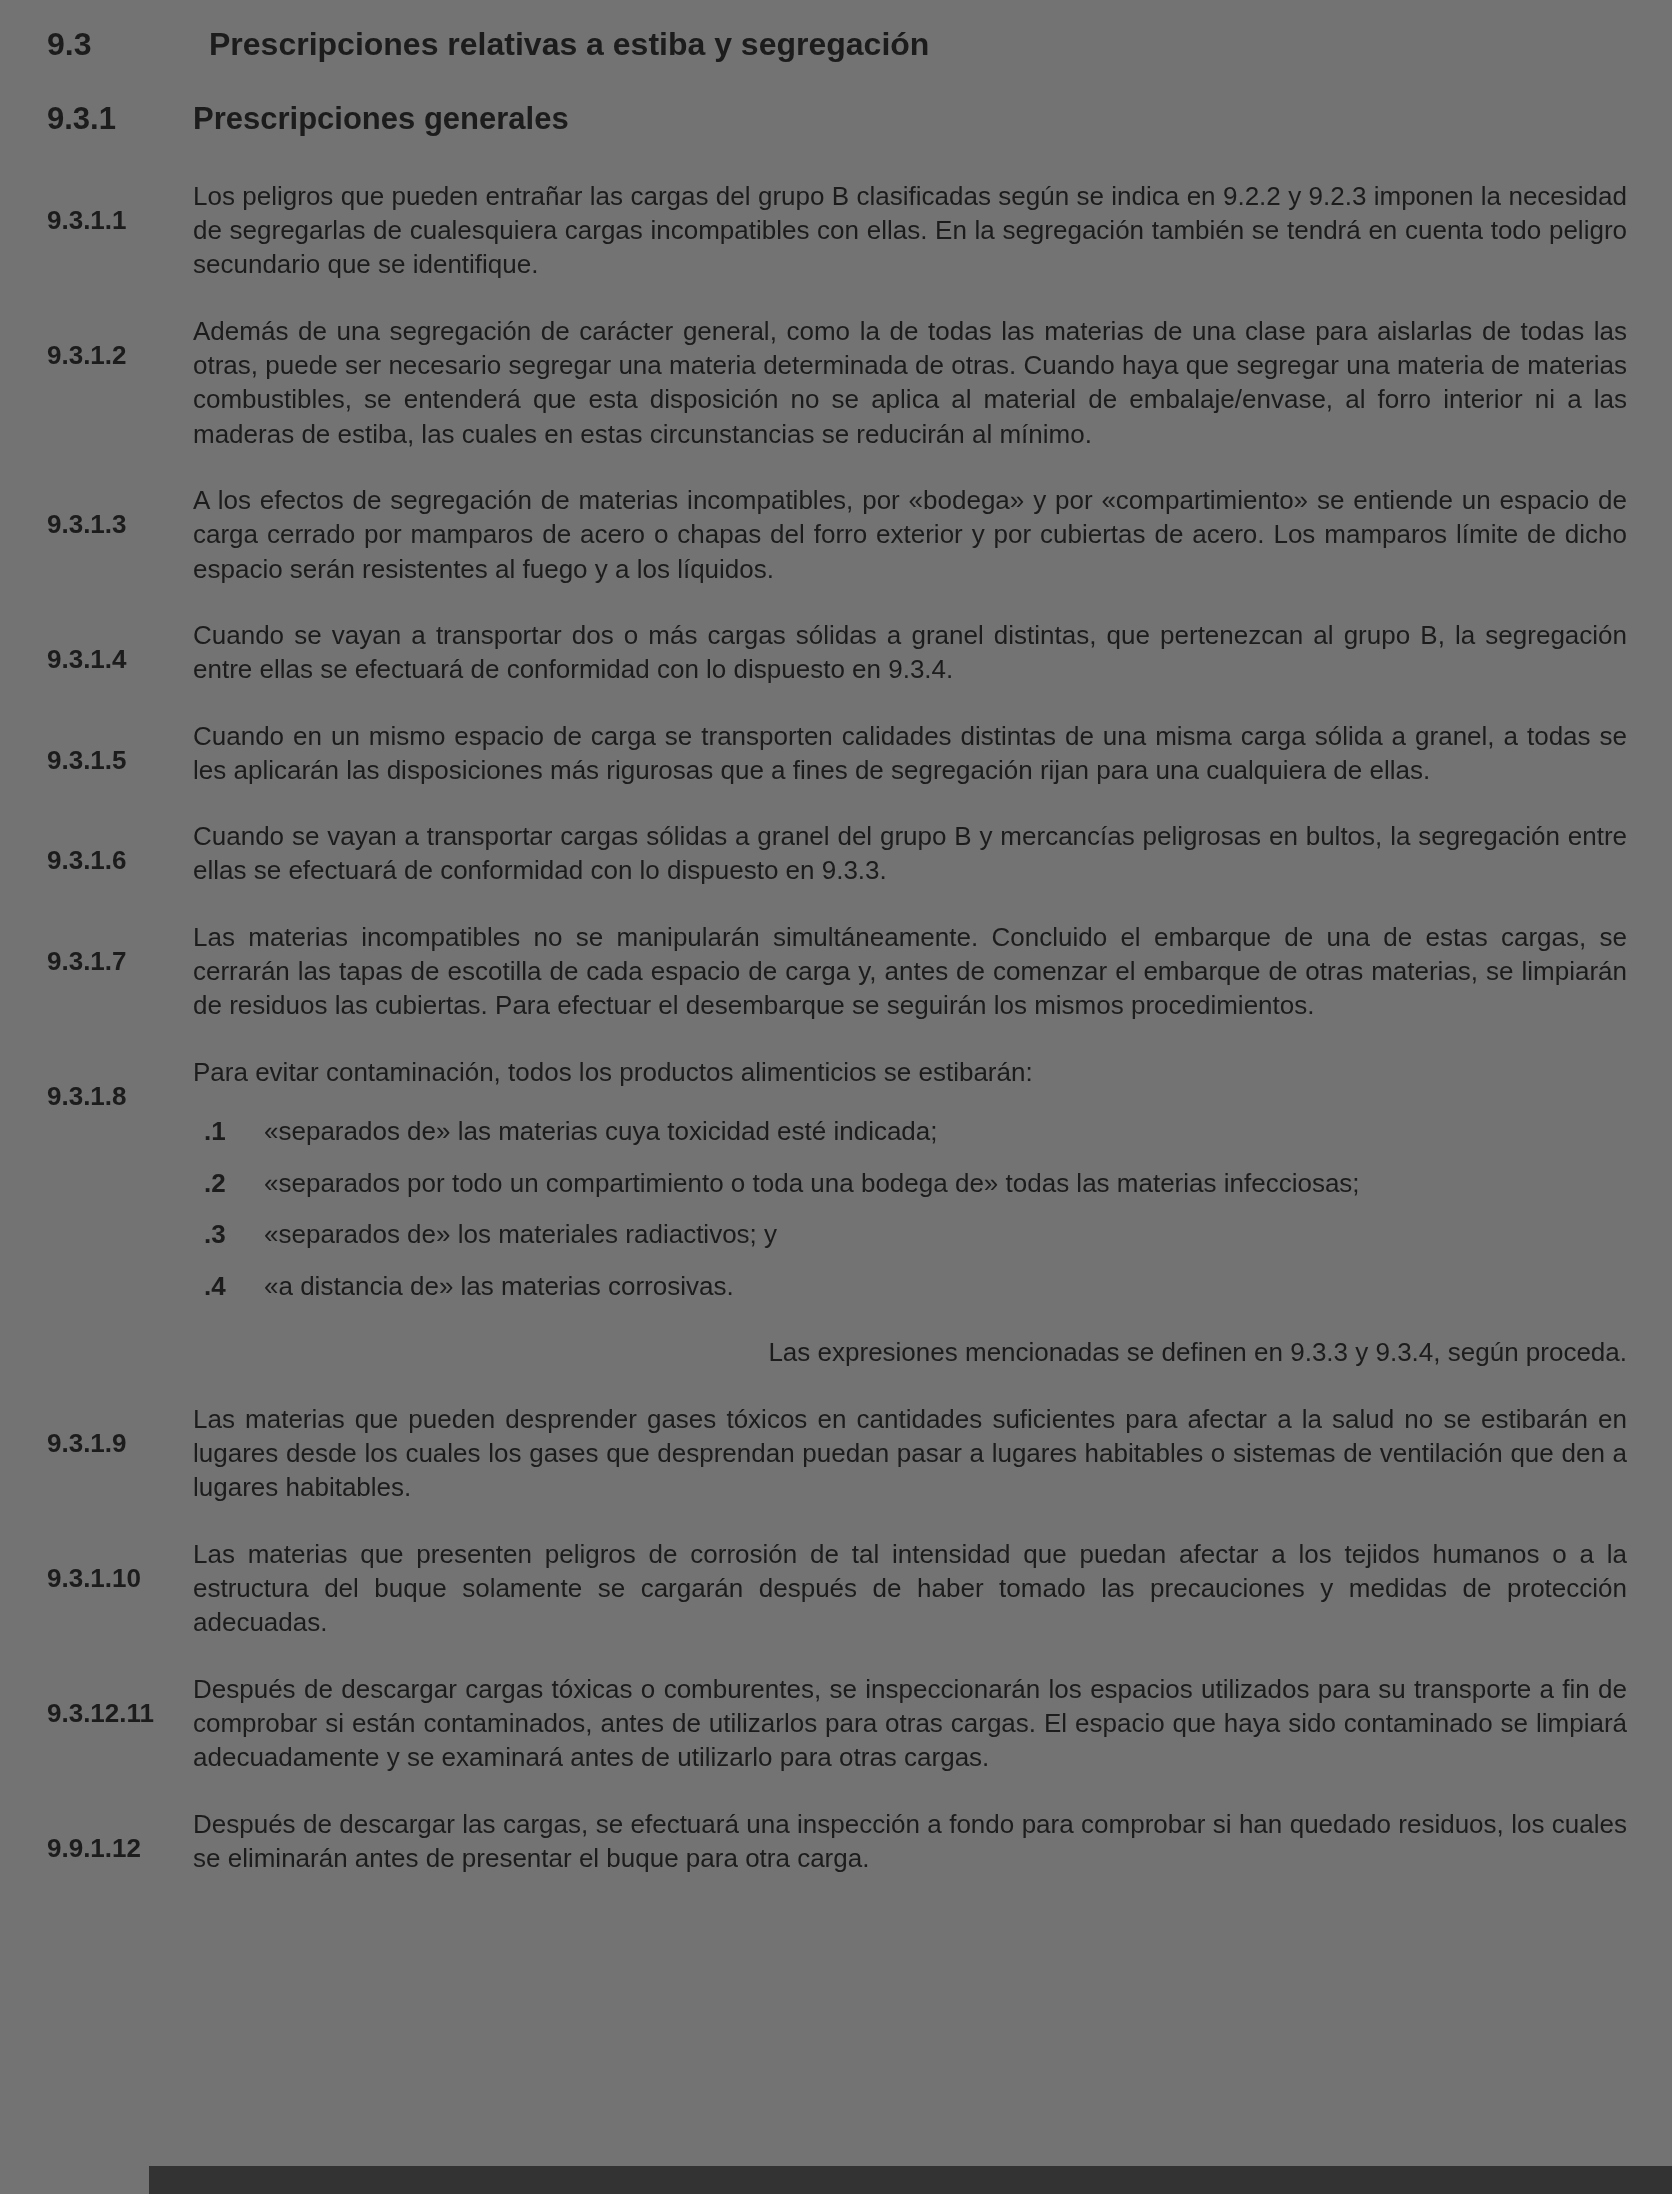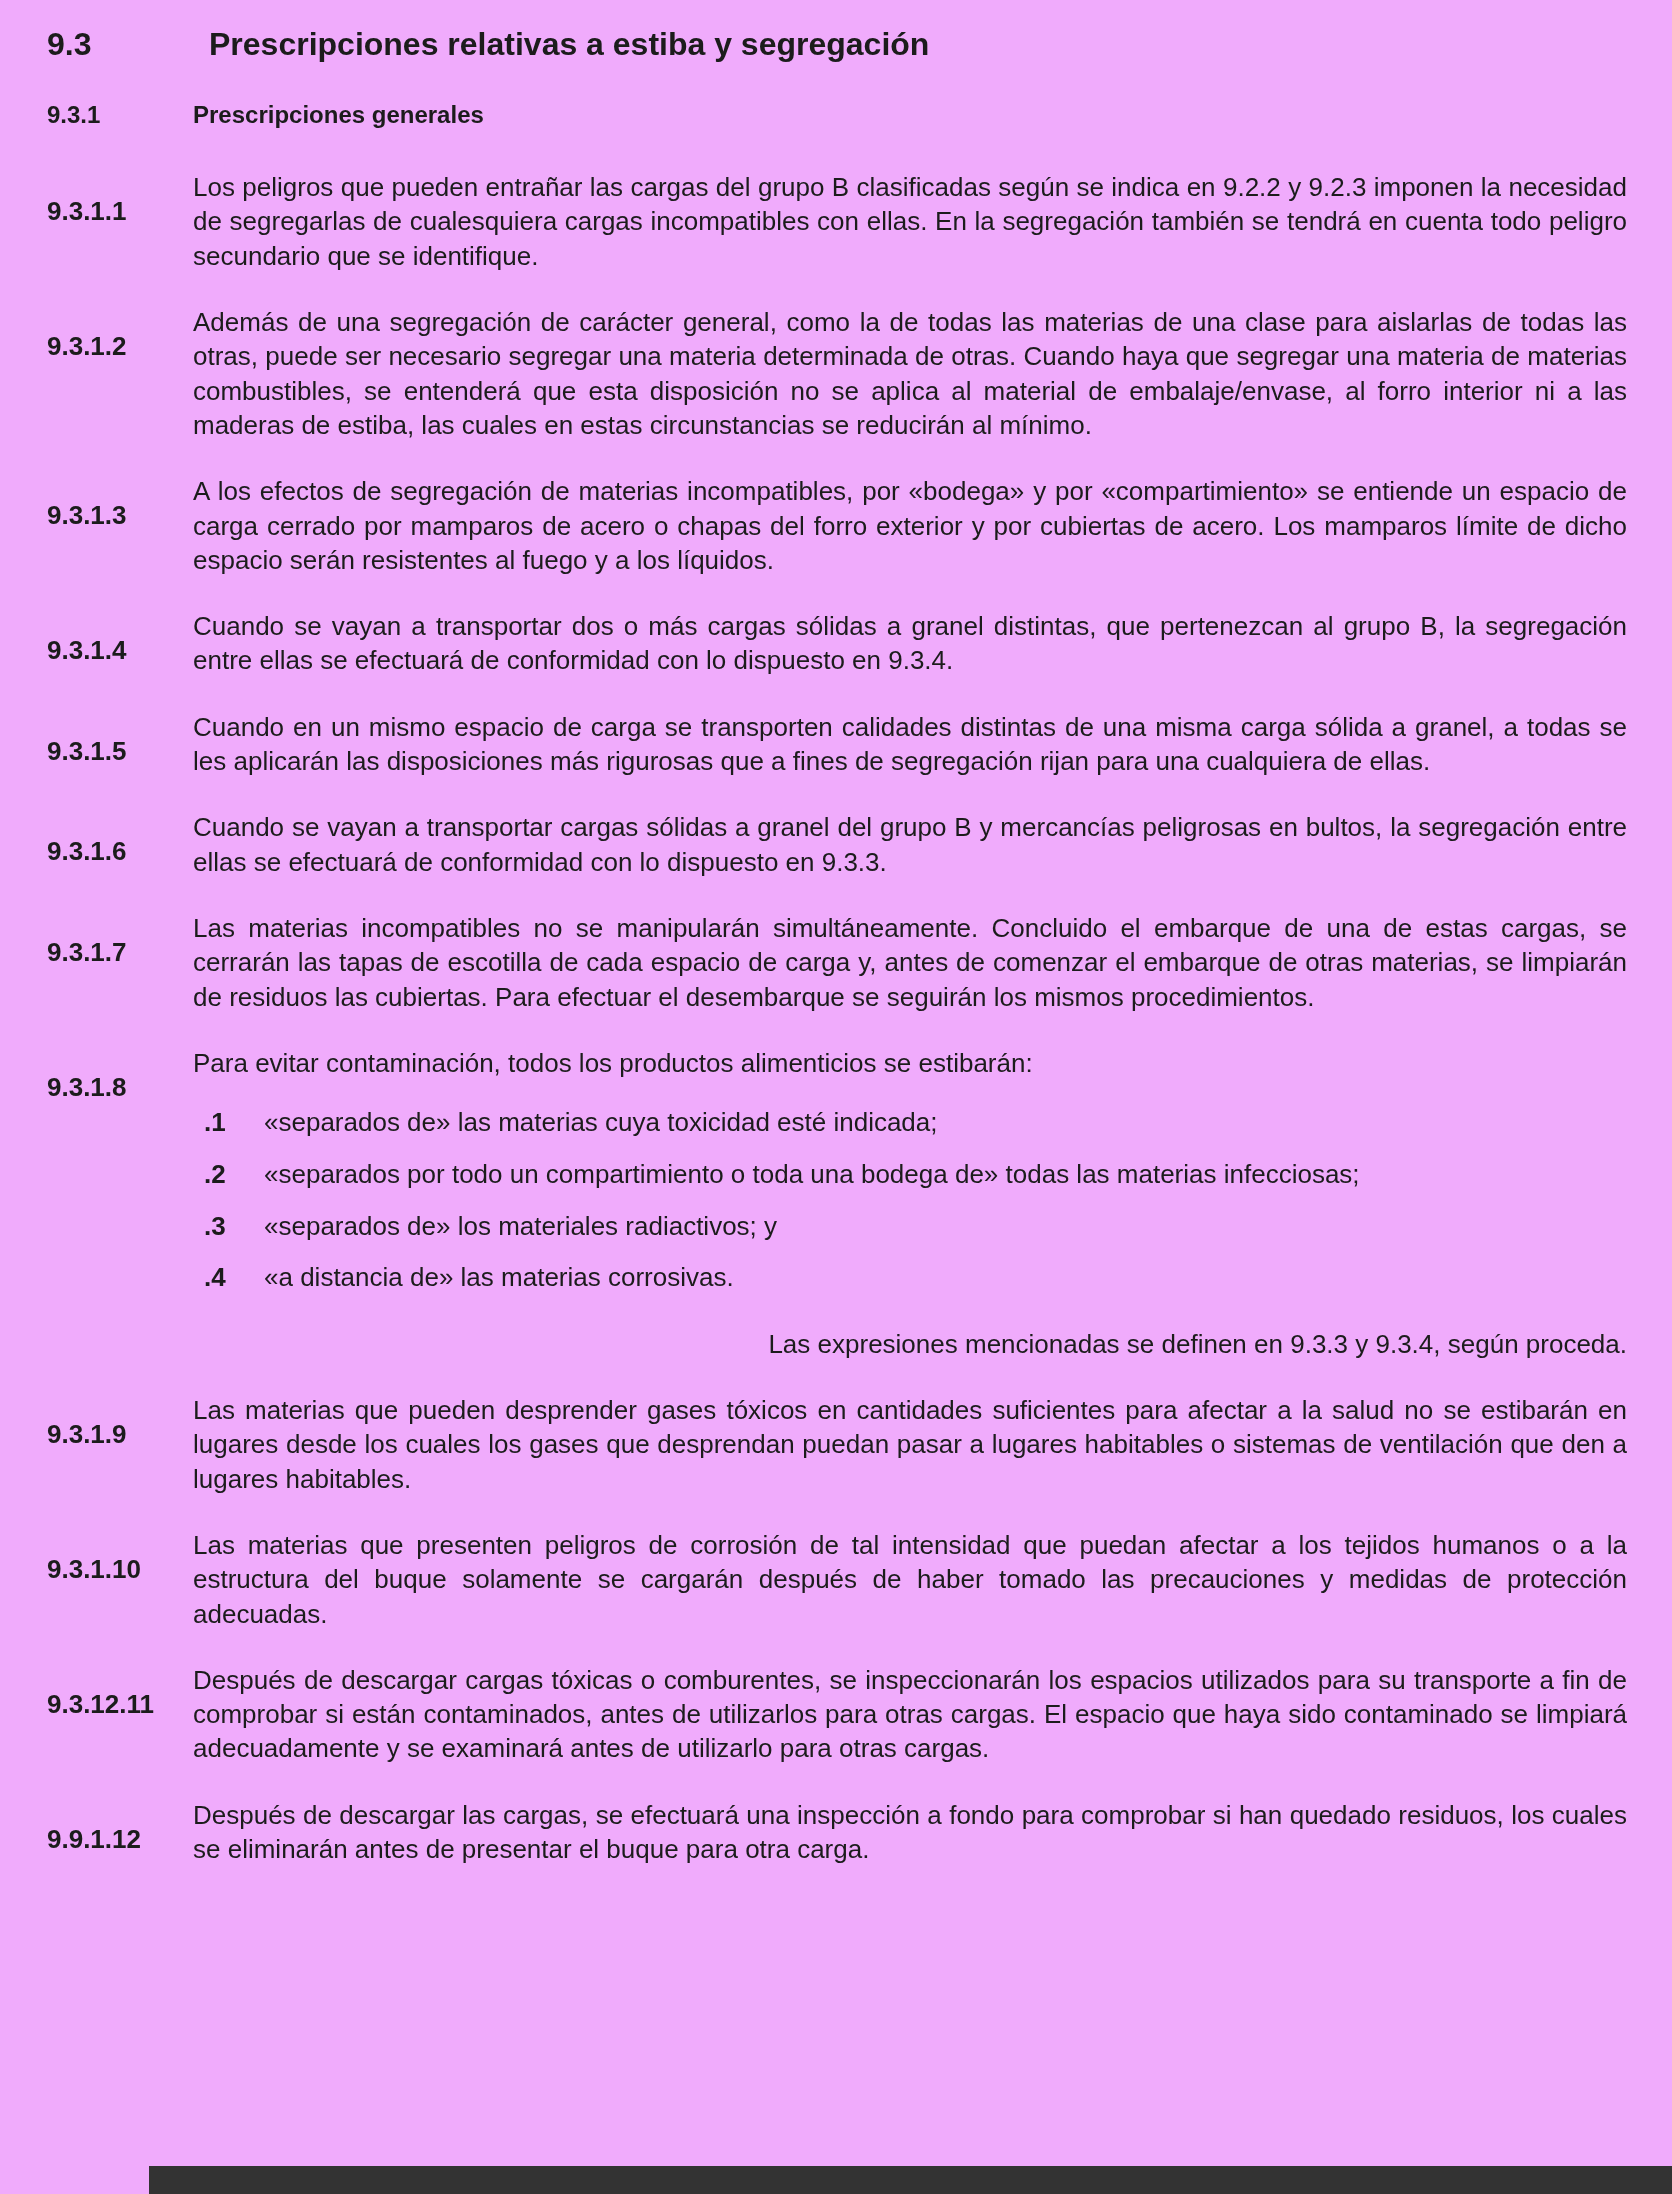--- a/index.html
+++ b/index.html
@@ -4,21 +4,21 @@
 <style>
   html, body {
     margin: 0;
     padding: 0;
     background: #ffffff;
   }
   .page {
     position: relative;
     width: 1673px;
     min-height: 2194px;
-    background: #f0abfc;
+    background: #737373;
     font-family: "Liberation Sans", sans-serif;
     color: #1c1c1c;
     box-sizing: border-box;
     overflow: hidden;
   }
   .content {
     padding: 24px 46px 95px 47px;
     box-sizing: border-box;
   }
   .row {
@@ -33,21 +33,21 @@
     flex: 1 1 auto;
     text-align: justify;
   }
   .heading-1 {
     font-size: 32px;
     line-height: 1.25;
     font-weight: bold;
     margin-bottom: 36px;
   }
   .heading-2 {
-    font-size: 24px;
+    font-size: 31px;
     line-height: 1.25;
     font-weight: bold;
     margin-bottom: 40px;
   }
   .paragraph {
     font-size: 26px;
     line-height: 1.32;
     margin-bottom: 32px;
   }
   .paragraph .num-col {

